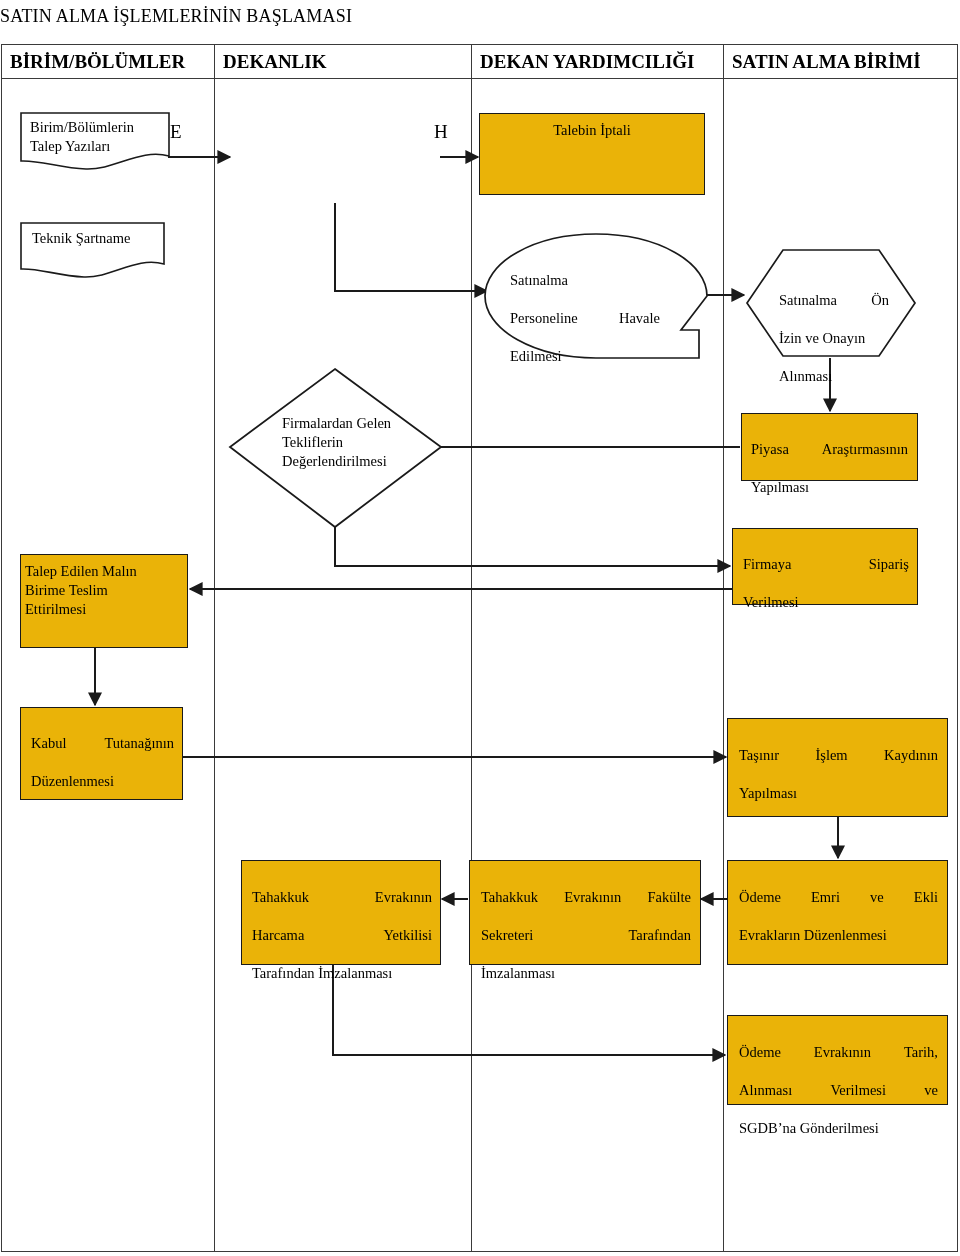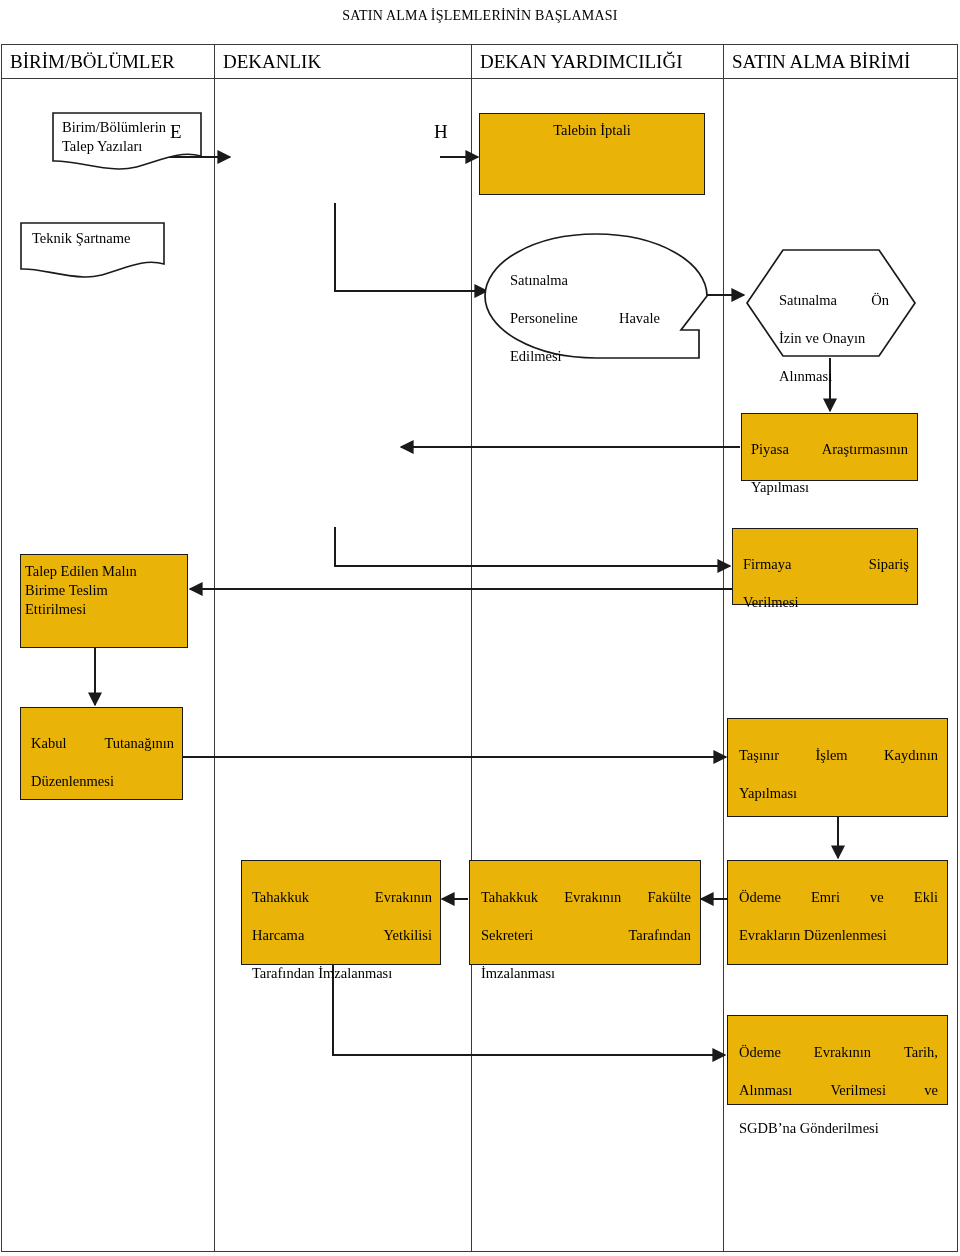--- a/index.html
+++ b/index.html
@@ -17,22 +17,22 @@
     width: 960px;
     height: 1256px;
     overflow: hidden;
     background: #ffffff;
   }
   #diagram-title {
     position: absolute;
     left: 0;
     top: 4px;
     width: 960px;
-    text-align: center;
-    font-size: 14px;
+    text-align: left;
+    font-size: 18px;
     letter-spacing: 0.2px;
     line-height: 24px;
     white-space: nowrap;
   }
 
   
   #lane-table {
     position: absolute;
     left: 1px;
     top: 44px;
@@ -52,20 +52,21 @@
   .lane-header {
     position: absolute;
     top: 0;
     height: 34px;
     line-height: 33px;
     font-size: 19px;
     padding-left: 8px;
     box-sizing: border-box;
     white-space: nowrap;
     overflow: hidden;
+    font-weight: bold;
   }
   .lane-divider {
     position: absolute;
     top: 0;
     width: 1px;
     height: 100%;
     background: #3a3a3a;
   }
 
   
@@ -171,21 +172,21 @@
       <line x1="838" y1="817" x2="838" y2="858" marker-end="url(#arrow)"></line>
 
       <path d="M 727 899 L 701 899" marker-end="url(#arrow)"></path>
 
       <line x1="468" y1="899" x2="442" y2="899" marker-end="url(#arrow)"></line>
 
       <path d="M 333 963 L 333 1055 L 725 1055" marker-end="url(#arrow)"></path>
     </g>
   </svg>
 
-  <div class="node" style="left:20px; top:112px; width:164px; height:60px;margin-left:32px;">
+  <div class="node" style="left:20px; top:112px; width:164px; height:60px;">
     <svg class="shape-svg" width="150" height="60" viewBox="0 0 150 60">
       <path d="M 1 1 L 149 1 L 149 44 C 120 36, 95 58, 66 57 C 40 56, 20 48, 1 49 Z" fill="#ffffff" stroke="#1a1a1a" stroke-width="1.6"></path>
     </svg>
     <div class="node-text" style="left:10px; top:6px; width:134px; text-align:left; text-align-last:left;">Birim/Bölümlerin
 Talep Yazıları</div>
   </div>
 
   <div class="edge-label" style="left:170px; top:122px;">E</div>
 
 
@@ -219,20 +220,28 @@
     <svg class="shape-svg" width="172" height="110" viewBox="0 0 172 110">
       <polygon points="38,2 134,2 170,55 134,108 38,108 2,55" fill="#ffffff" stroke="#1a1a1a" stroke-width="1.7"></polygon>
     </svg>
     <div class="node-text" style="left:34px; top:24px; width:110px;">
       <div class="just"><span>Satınalma</span><span>Ön</span></div>
       <div class="just-left"><span>İzin  ve  Onayın</span></div>
       <div class="just-left"><span>Alınması</span></div>
     </div>
   </div>
 
+  <div class="node" style="left:228px; top:367px; width:215px; height:162px;">
+    <svg class="shape-svg" width="215" height="162" viewBox="0 0 215 162">
+      <polygon points="107,2 213,80 107,160 2,80" fill="#ffffff" stroke="#1a1a1a" stroke-width="1.8"></polygon>
+    </svg>
+    <div class="node-text" style="left:54px; top:47px; width:140px; text-align:left; text-align-last:left;">Firmalardan Gelen
+Tekliflerin
+Değerlendirilmesi</div>
+  </div>
 
   <div class="node box-node" style="left:741px; top:413px; width:177px; height:68px;">
     <div class="node-text" style="left:9px; top:7px; width:157px;">
       <div class="just"><span>Piyasa</span><span>Araştırmasının</span></div>
       <div class="just-left"><span>Yapılması</span></div>
     </div>
   </div>
 
   <div class="node box-node" style="left:20px; top:554px; width:168px; height:94px;">
     <div class="node-text" style="left:4px; top:7px; width:150px; text-align:center; text-align-last:left;">Talep Edilen Malın

